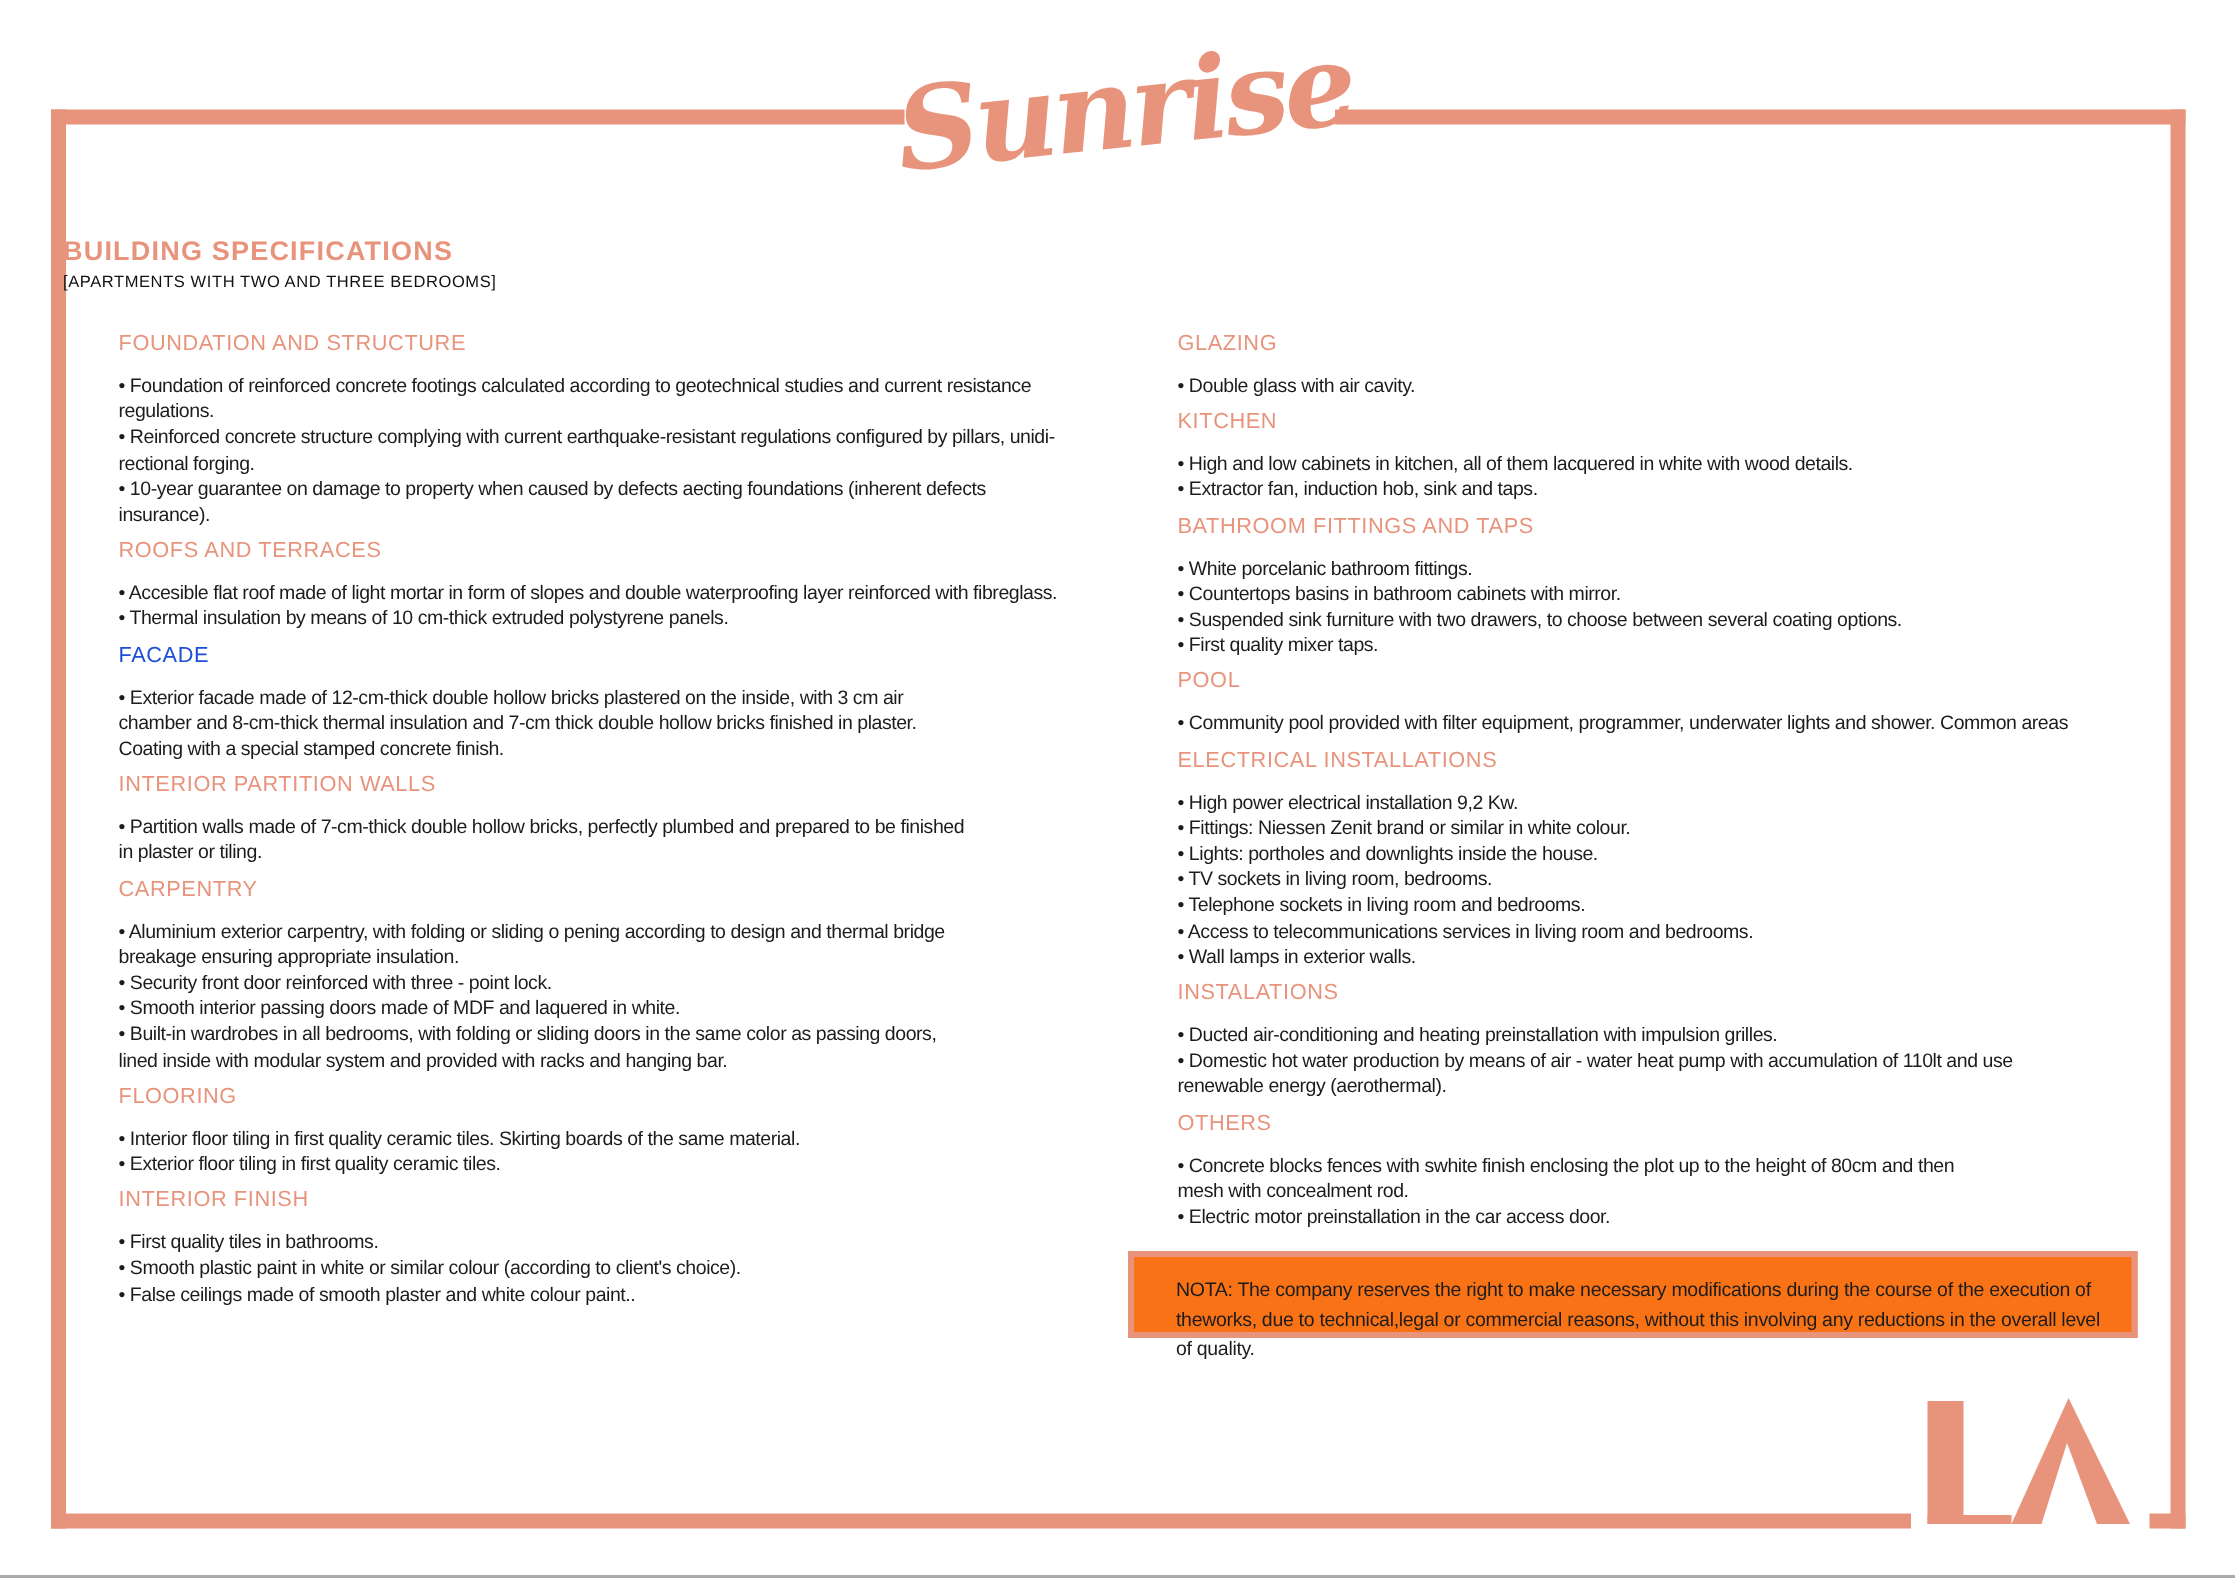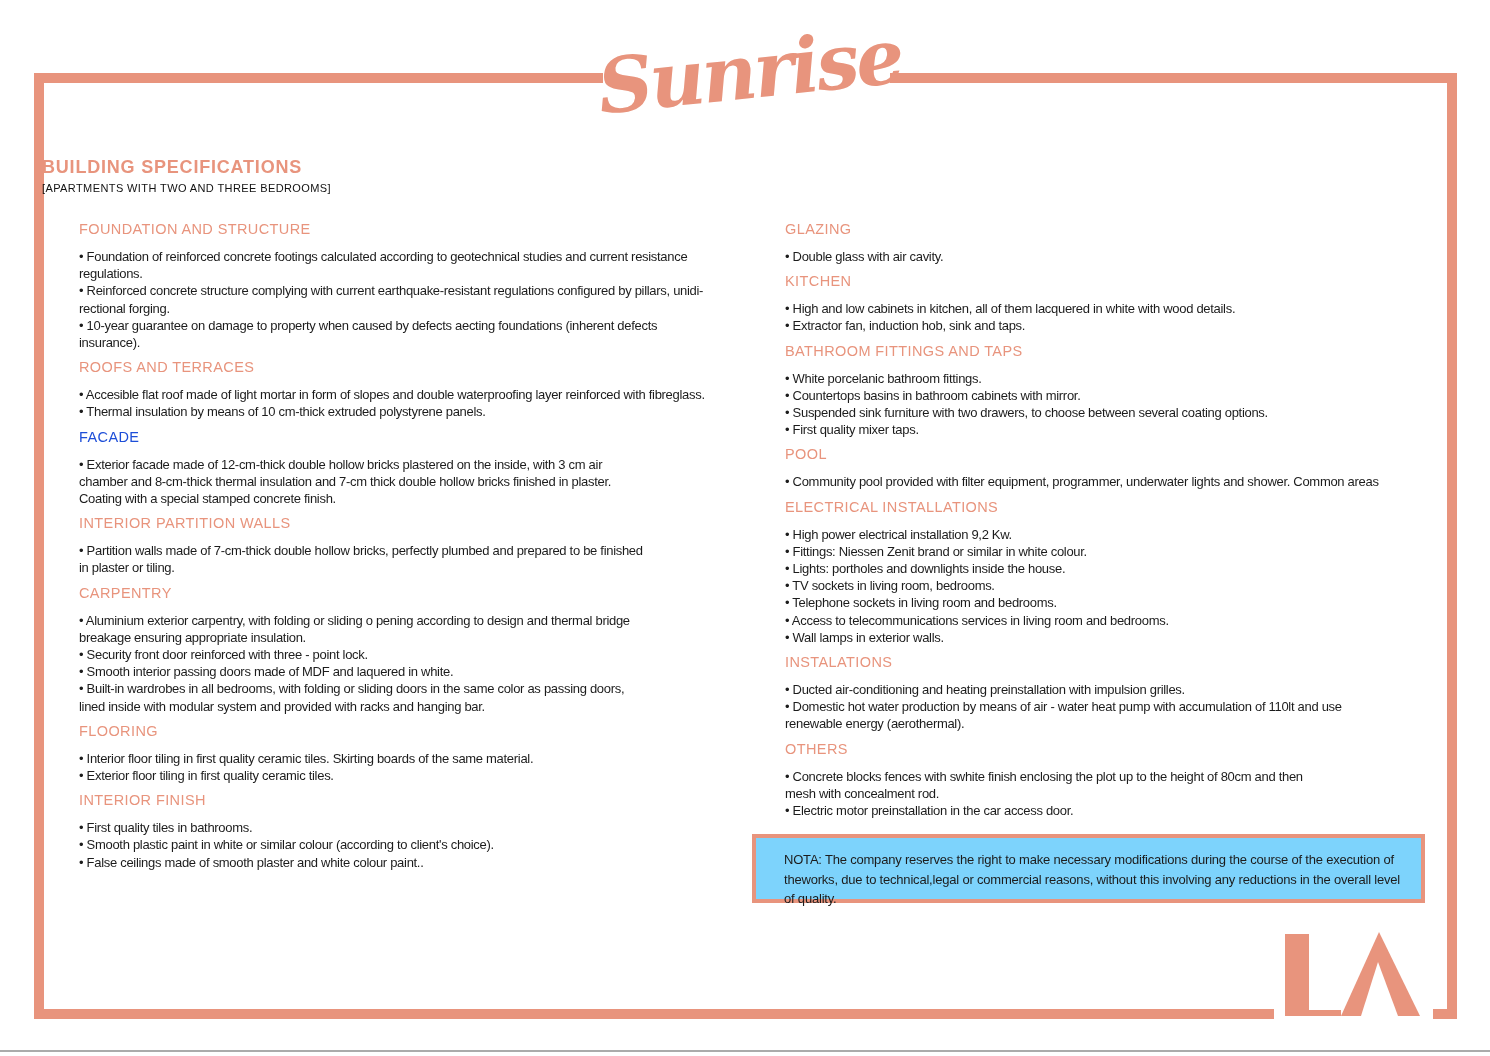--- a/index.html
+++ b/index.html
@@ -36,22 +36,22 @@
     color:var(--accent); font-size:14.5px; line-height:15px; font-weight:normal;
     letter-spacing:0.4px; margin:0 0 11px 0;
   }
   .spec-item {
     font-size:13px; line-height:17.2px; letter-spacing:-0.3px; color:var(--ink);
     white-space:pre-line; margin:0;
   }
   .spec-item::before { content:"• "; }
 
   .nota-box {
-    position:absolute; left:752px; top:834px; width:673px; height:69px;
-    border:4px solid var(--accent); background:#7dd3fc;
+    position:absolute; left:752px; top:834px; width:673px; height:58px;
+    border:4px solid var(--accent); background:#f97316;
     padding:12px 6px 0 28px;
   }
   .nota-text {
     font-size:13px; line-height:19.5px; letter-spacing:-0.2px; color:var(--ink);
     white-space:pre-line;
   }
 
   .la-logo { position:absolute; left:1279px; top:930px; width:152px; height:91px; }
 
   .screen-edge { position:absolute; left:0; top:1050px; width:1490px; height:2px; background:#ababab; }

